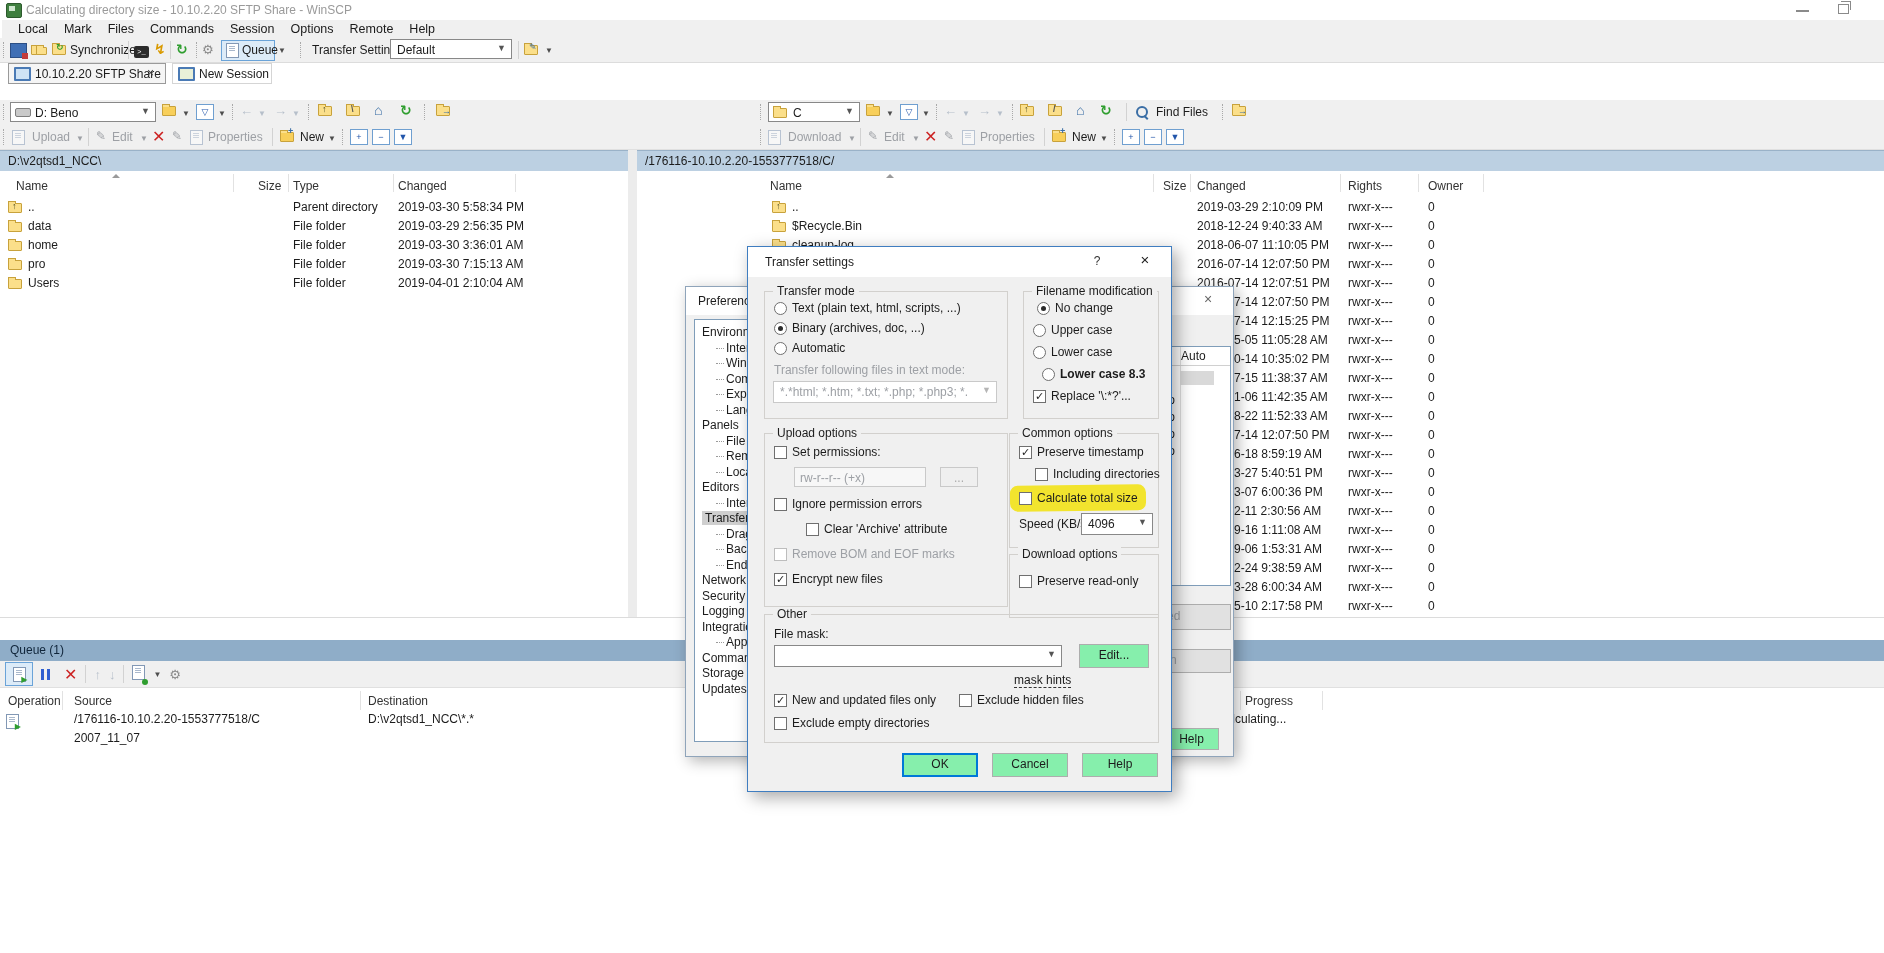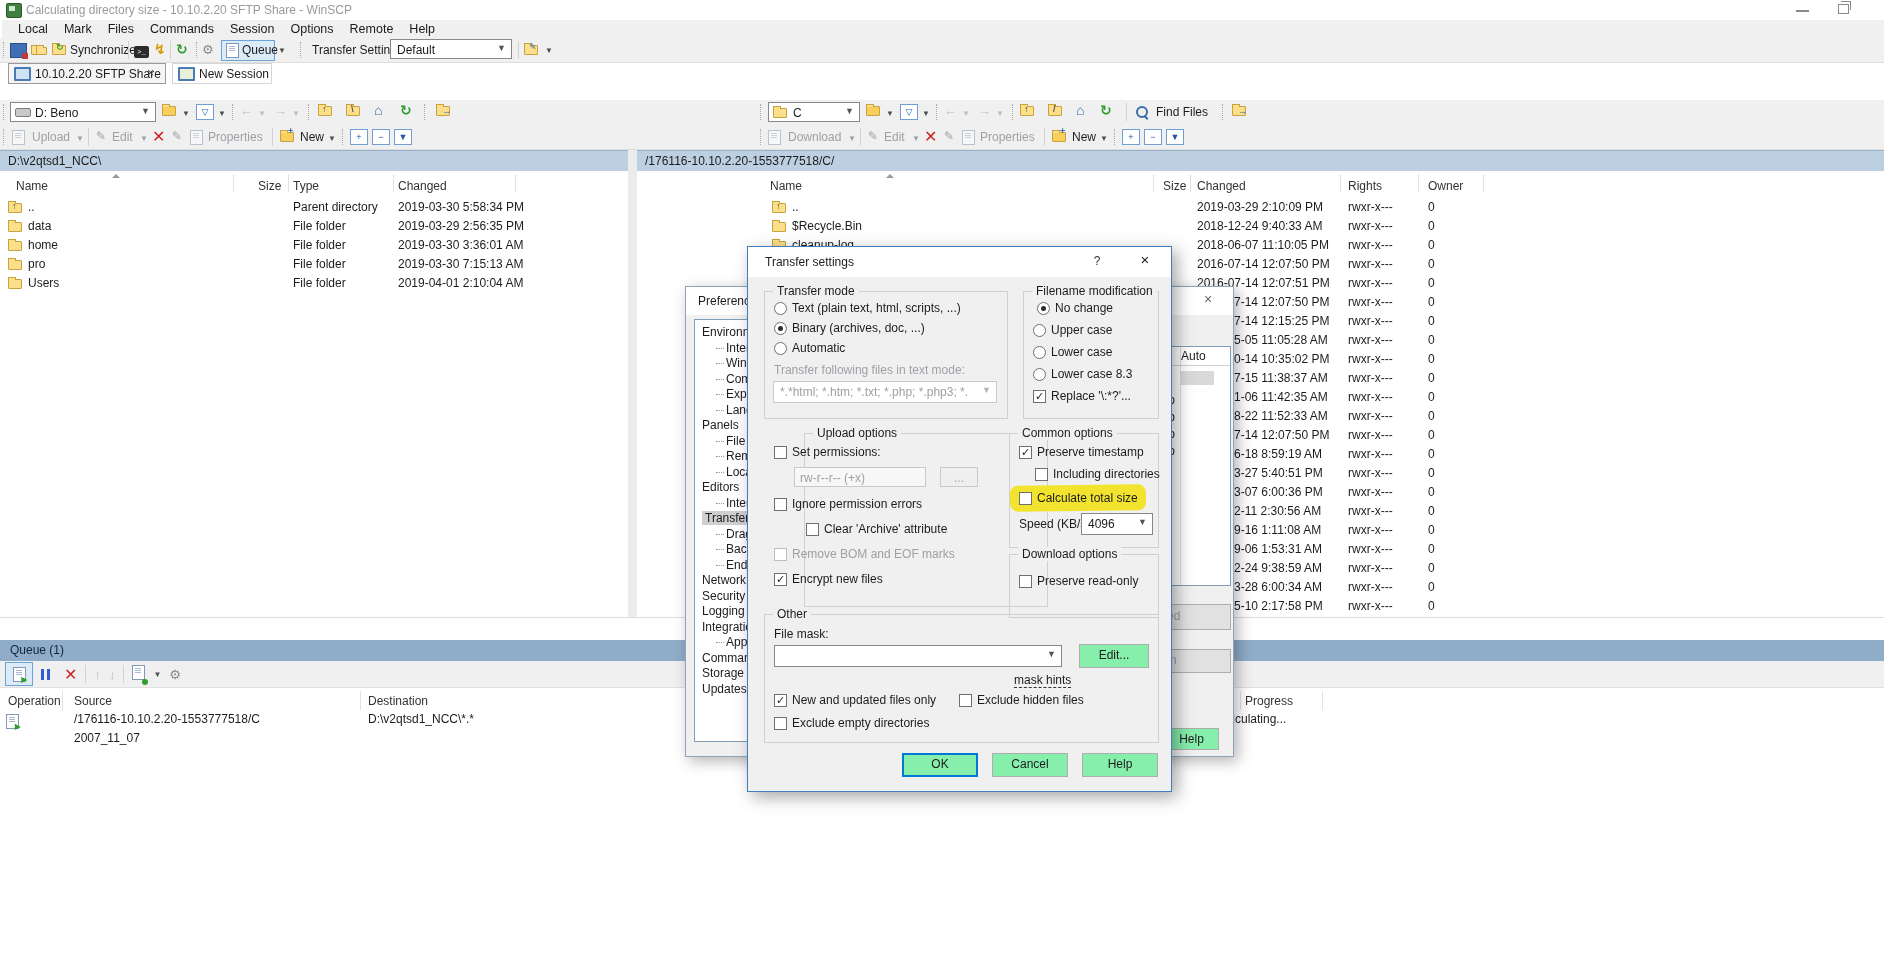--- a/index.html
+++ b/index.html
@@ -548,30 +548,30 @@
         <span>No change</span>
       </div>
     <div class="row" style="left:285px;top:76px;">
         <span class="rb"></span>
         <span>Upper case</span>
       </div>
     <div class="row" style="left:285px;top:98px;">
         <span class="rb"></span>
         <span>Lower case</span>
       </div>
-    <div class="row" style="left:285px;top:120px;">
+    <div class="row" style="left:294px;top:120px;font-weight:bold;">
         <span class="rb"></span>
         <span>Lower case 8.3</span>
       </div>
     <div class="row" style="left:285px;top:142px;">
         <span class="cb c"></span>
         <span>Replace '\:*?'...</span>
       </div>
 
-    <div class="grp" style="left:16px;top:186px;width:242px;height:172px;margin-left:40px;">
+    <div class="grp" style="left:16px;top:186px;width:242px;height:172px;">
       <span class="cap">Upload options</span>
     </div>
     <div class="row" style="left:26px;top:198px;">
         <span class="cb"></span>
         <span>Set permissions:</span>
       </div>
     <div class="a" style="left:46px;top:220px;width:132px;height:20px;background:#f7f7f7;border:1px solid #c9c9c9;box-sizing:border-box;">
       <span class="a gray nw" style="left:5px;top:3px;">rw-r--r-- (+x)</span>
     </div>
     <div class="btn dis" style="left:192px;top:220px;width:38px;height:20px;">...</div>

